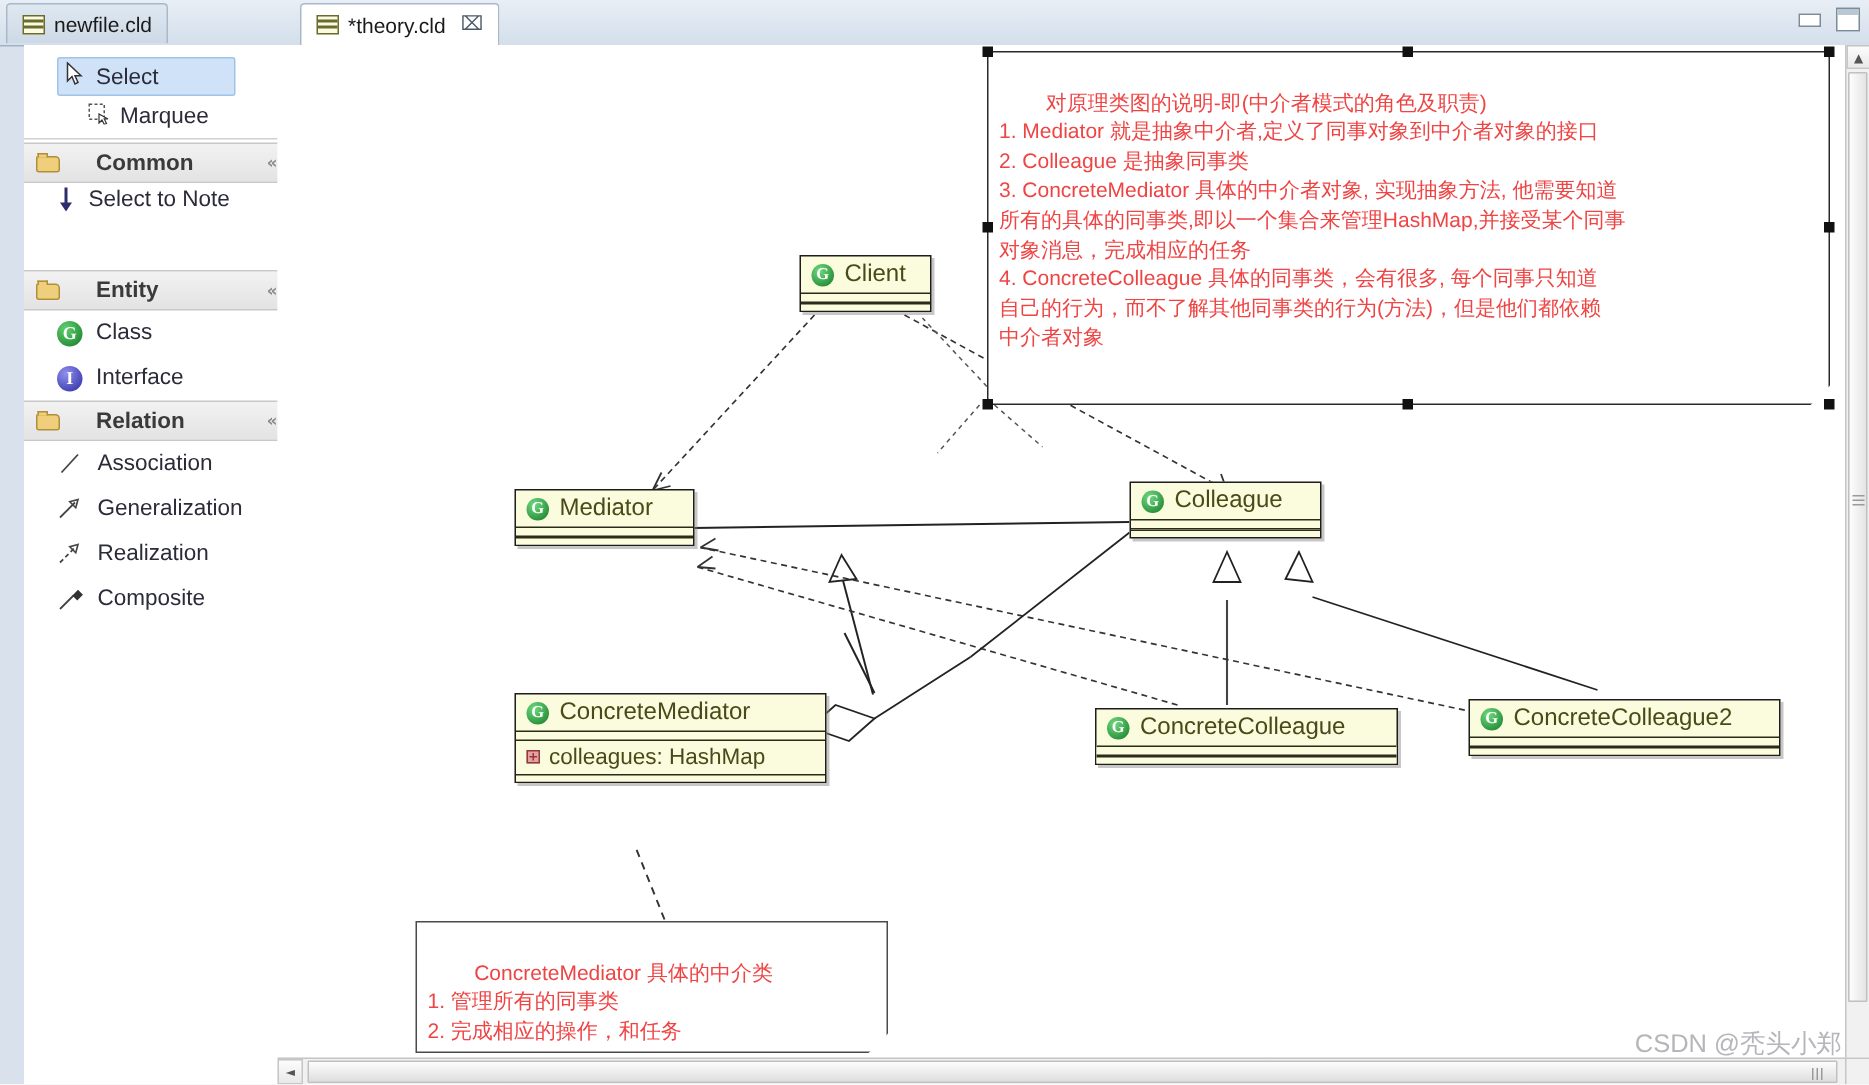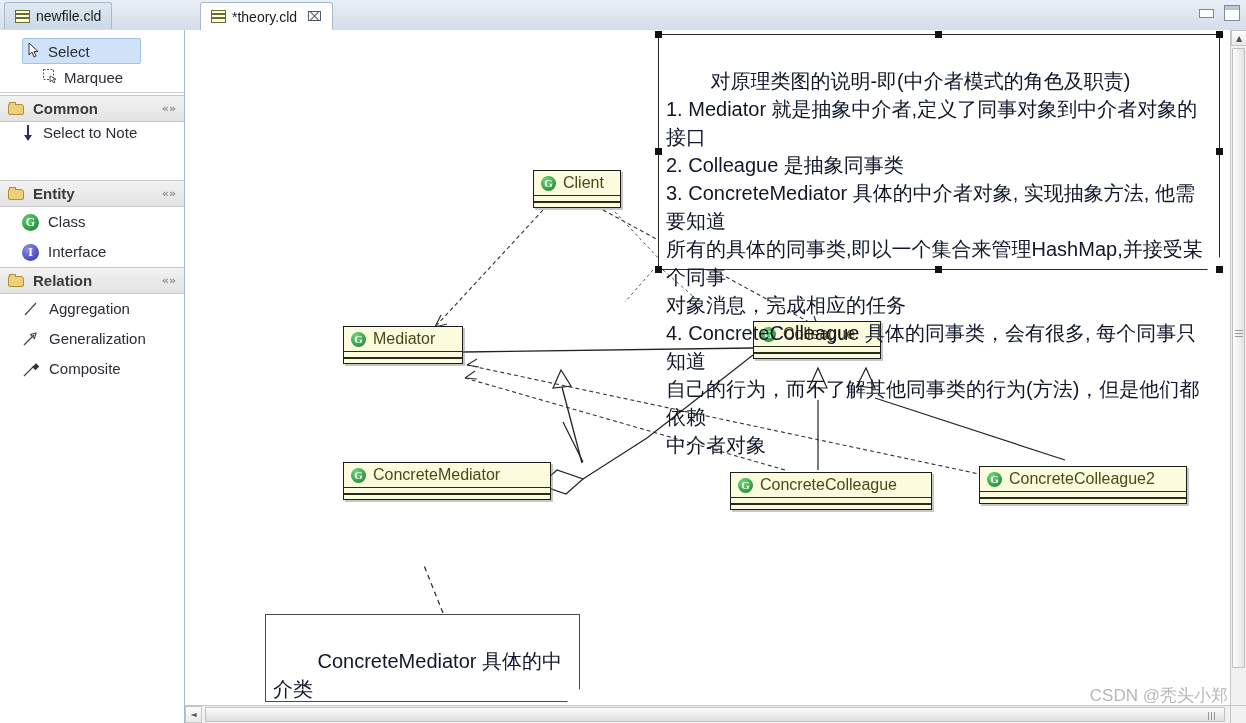--- a/index.html
+++ b/index.html
@@ -81,21 +81,21 @@
     border: 1px solid #7b8b9b; background: #fff;
     box-sizing: border-box; position: relative;
   }
   .winbtn-max::before {
     content: ""; position: absolute; left: 0; right: 0; top: 0;
     height: 4px; background: #b9c6d4;
   }
 
   
   .palette {
-    position: absolute; left: 0; top: 30px;
+    position: absolute; left: 16px; top: 30px;
     width: 185px; height: 693px;
     background: #ffffff;
     border-right: 1px solid #a8b8c8;
     box-sizing: border-box;
     font-size: 15px;
     color: #2b2b3a;
     overflow: hidden;
   }
   .pal-tool {
     height: 26px;
@@ -108,21 +108,21 @@
     background: #cfe2f7;
     border: 1px solid #9fc4e8;
     margin: 0 44px 0 22px;
     padding-left: 4px;
     border-radius: 2px;
     width: 119px;
   }
   .pal-group {
     height: 27px;
     display: flex; align-items: center;
-    gap: 8px;
+    gap: 23px;
     padding-left: 8px;
     background: linear-gradient(#f2f2f2, #e3e3e3);
     border-top: 1px solid #c8c8c8;
     border-bottom: 1px solid #c8c8c8;
     box-sizing: border-box;
     font-weight: bold;
     color: #3a3a3a;
     position: relative;
   }
   .pal-group .chev {
@@ -276,22 +276,22 @@
     content: "c"; position: absolute; right: 0; top: -2px;
     font-size: 8px; color: #4a7a2a; font-family: "Liberation Serif", serif;
   }
 
   
   .note {
     position: absolute;
     background: #ffffff;
     border: 1px solid #4a4a4a;
     box-sizing: border-box;
-    font-size: 20px;
-    color: #0f172a;
+    font-size: 14px;
+    color: #ef4444;
     line-height: 1.40;
     padding: 4px 6px 2px 7px;
     white-space: pre-wrap;
   }
   .note.selected { border: 1px solid #2a2a2a; }
   .note .corner {
     position: absolute; right: -1px; bottom: -1px;
     width: 0; height: 0;
     border-width: 0 0 13px 13px;
     border-style: solid;
@@ -451,34 +451,43 @@
       <span>Relation</span>
       <span class="chev">«»</span>
     </div>
 
     <div class="pal-item">
       <span class="ic ic-rel">
         <svg width="18" height="18" viewBox="0 0 18 18">
             <line x1="3" y1="15" x2="14" y2="3" stroke="#444" stroke-width="1.2"></line>
           </svg>
       </span>
-      <span class="lbl">Aggregation</span>
+      <span class="lbl">Association</span>
     </div>
     <div class="pal-item">
       <span class="ic ic-rel">
         <svg width="18" height="18" viewBox="0 0 18 18">
             <line x1="2" y1="15" x2="12" y2="5" stroke="#444" stroke-width="1.2"></line>
             <path d="M14,3 L8.5,4.5 L12.5,8.5 Z" fill="none" stroke="#444" stroke-width="1.1"></path>
           </svg>
       </span>
       <span class="lbl">Generalization</span>
     </div>
     <div class="pal-item">
       <span class="ic ic-rel">
         <svg width="18" height="18" viewBox="0 0 18 18">
+            <line x1="2" y1="15" x2="12" y2="5" stroke="#444" stroke-width="1.2" stroke-dasharray="3,2"></line>
+            <path d="M14,3 L8.5,4.5 L12.5,8.5 Z" fill="none" stroke="#444" stroke-width="1.1"></path>
+          </svg>
+      </span>
+      <span class="lbl">Realization</span>
+    </div>
+    <div class="pal-item">
+      <span class="ic ic-rel">
+        <svg width="18" height="18" viewBox="0 0 18 18">
             <line x1="2" y1="16" x2="11" y2="7" stroke="#444" stroke-width="1.2"></line>
             <path d="M11,7 L14,4 L16.5,6.5 L13.5,9.5 Z" fill="#333" stroke="#333" stroke-width="1.1"></path>
           </svg>
       </span>
       <span class="lbl">Composite</span>
     </div>
   </div>
 
   <div class="canvas-wrap">
     <div class="canvas">
@@ -547,20 +556,24 @@
         <div class="div"></div>
         <div class="div2"></div>
       </div>
 
       <div class="uml" style="left:158px; top:432px; width:208px;">
         <div class="row-name">
           <span class="ic-c">G</span>
           <span>ConcreteMediator</span>
         </div>
         <div class="div"></div>
+        <div class="row-mem">
+          <span class="ic-field"></span>
+          <span>colleagues: HashMap</span>
+        </div>
         <div class="div2"></div>
       </div>
 
       <div class="uml" style="left:545px; top:442px; width:202px;">
         <div class="row-name">
           <span class="ic-c">G</span>
           <span>ConcreteColleague</span>
         </div>
         <div class="div"></div>
         <div class="div2"></div>
@@ -590,21 +603,21 @@
 
       <div class="handle" style="left:470px; top:1px;"></div>
       <div class="handle" style="left:750px; top:1px;"></div>
       <div class="handle" style="left:1031px; top:1px;"></div>
       <div class="handle" style="left:470px; top:118px;"></div>
       <div class="handle" style="left:1031px; top:118px;"></div>
       <div class="handle" style="left:470px; top:236px;"></div>
       <div class="handle" style="left:750px; top:236px;"></div>
       <div class="handle" style="left:1031px; top:236px;"></div>
 
-      <div class="note" style="left:80px; top:584px; width:315px; height:88px;">
+      <div class="note" style="left:92px; top:584px; width:315px; height:88px;">
         <span>ConcreteMediator 具体的中介类
 1. 管理所有的同事类
 2. 完成相应的操作，和任务</span>
         <span class="corner"></span>
       </div>
 
     </div>
   </div>
 
   <div class="sb-v">

